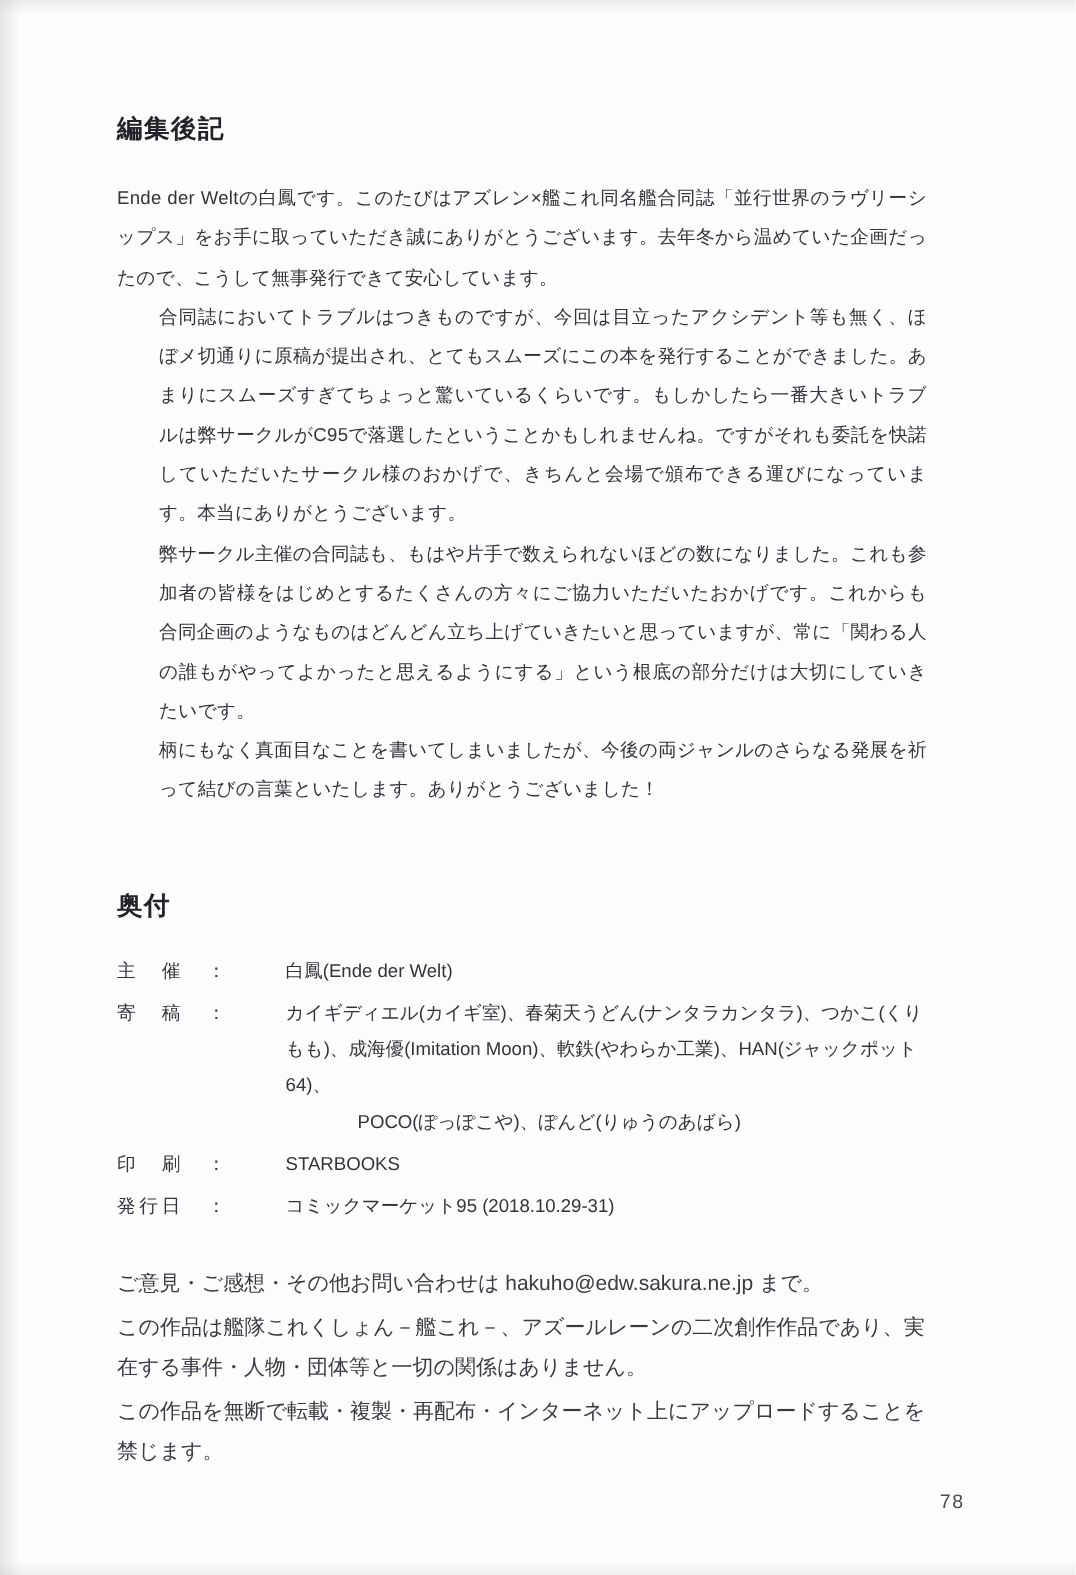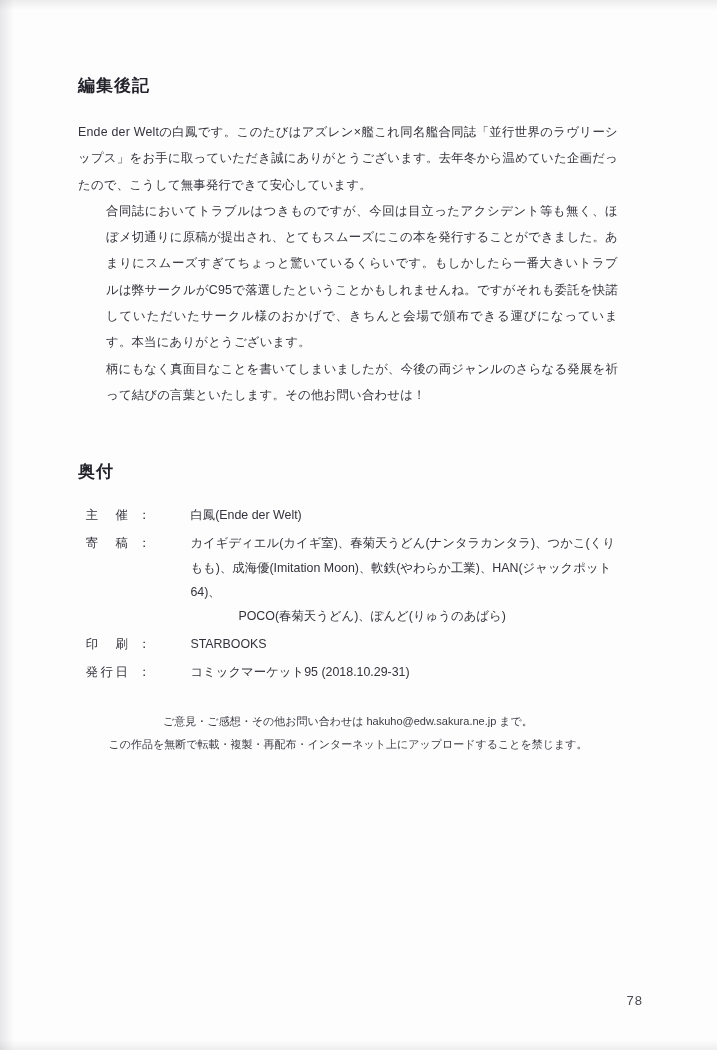--- a/index.html
+++ b/index.html
@@ -57,42 +57,40 @@
     font-size: 12.4px;
     line-height: 1.95;
     color: #33333b;
     margin-bottom: 4px;
   }
   .credit-label {
     width: 60px;
     flex: 0 0 60px;
     letter-spacing: 2.5px;
     white-space: nowrap;
-    text-align: center;
   }
   .credit-sep {
     flex: 0 0 10px;
   }
   .credit-value {
     flex: 1;
     margin-left: 40px;
   }
   .credit-value .cont {
     display: block;
     padding-left: 48px;
   }
   .notes {
     margin-top: 26px;
   }
   .note {
-    font-size: 11px;
+    font-size: 14px;
     line-height: 1.92;
     color: #3a3a42;
     margin: 0 0 2px 0;
-    text-align: center;
   }
   .page-number {
     position: absolute;
     right: 74px;
     bottom: 42px;
     font-size: 13px;
     color: #4a4a52;
     letter-spacing: 1px;
   }
   .edge-shadow-left {
@@ -124,55 +122,57 @@
   <div class="edge-shadow-top"></div>
   <div class="edge-shadow-left"></div>
   <div class="edge-shadow-bottom"></div>
 
   <div class="content">
 
     <section class="afterword">
       <h2 class="section-title">編集後記</h2>
       <p class="para">Ende der Weltの白鳳です。このたびはアズレン×艦これ同名艦合同誌「並行世界のラヴリーシップス」をお手に取っていただき誠にありがとうございます。去年冬から温めていた企画だったので、こうして無事発行できて安心しています。</p>
       <p class="para">合同誌においてトラブルはつきものですが、今回は目立ったアクシデント等も無く、ほぼメ切通りに原稿が提出され、とてもスムーズにこの本を発行することができました。あまりにスムーズすぎてちょっと驚いているくらいです。もしかしたら一番大きいトラブルは弊サークルがC95で落選したということかもしれませんね。ですがそれも委託を快諾していただいたサークル様のおかげで、きちんと会場で頒布できる運びになっています。本当にありがとうございます。</p>
-      <p class="para">柄にもなく真面目なことを書いてしまいましたが、今後の両ジャンルのさらなる発展を祈って結びの言葉といたします。その他お問い合わせは！</p>
+      <p class="para">弊サークル主催の合同誌も、もはや片手で数えられないほどの数になりました。これも参加者の皆様をはじめとするたくさんの方々にご協力いただいたおかげです。これからも合同企画のようなものはどんどん立ち上げていきたいと思っていますが、常に「関わる人の誰もがやってよかったと思えるようにする」という根底の部分だけは大切にしていきたいです。</p>
+      <p class="para">柄にもなく真面目なことを書いてしまいましたが、今後の両ジャンルのさらなる発展を祈って結びの言葉といたします。ありがとうございました！</p>
     </section>
 
     <section class="colophon">
       <h2 class="section-title">奥付</h2>
 
       <div class="credit-row">
         <span class="credit-label">主　催</span>
         <span class="credit-sep">：</span>
         <span class="credit-value">白鳳(Ende der Welt)</span>
       </div>
 
       <div class="credit-row">
         <span class="credit-label">寄　稿</span>
         <span class="credit-sep">：</span>
         <span class="credit-value">
           <span>カイギディエル(カイギ室)、春菊天うどん(ナンタラカンタラ)、つかこ(くりもも)、成海優(Imitation Moon)、軟鉄(やわらか工業)、HAN(ジャックポット64)、</span>
-          <span class="cont">POCO(春菊天うどん)、ぽんど(りゅうのあばら)</span>
+          <span class="cont">POCO(ぽっぽこや)、ぽんど(りゅうのあばら)</span>
         </span>
       </div>
 
       <div class="credit-row">
         <span class="credit-label">印　刷</span>
         <span class="credit-sep">：</span>
         <span class="credit-value">STARBOOKS</span>
       </div>
 
       <div class="credit-row">
         <span class="credit-label">発行日</span>
         <span class="credit-sep">：</span>
         <span class="credit-value">コミックマーケット95 (2018.10.29-31)</span>
       </div>
 
       <div class="notes">
         <p class="note">ご意見・ご感想・その他お問い合わせは hakuho@edw.sakura.ne.jp まで。</p>
+        <p class="note">この作品は艦隊これくしょん－艦これ－、アズールレーンの二次創作作品であり、実在する事件・人物・団体等と一切の関係はありません。</p>
         <p class="note">この作品を無断で転載・複製・再配布・インターネット上にアップロードすることを禁じます。</p>
       </div>
     </section>
 
   </div>
 
   <div class="page-number">78</div>
 </div>
 
 </body></html>

